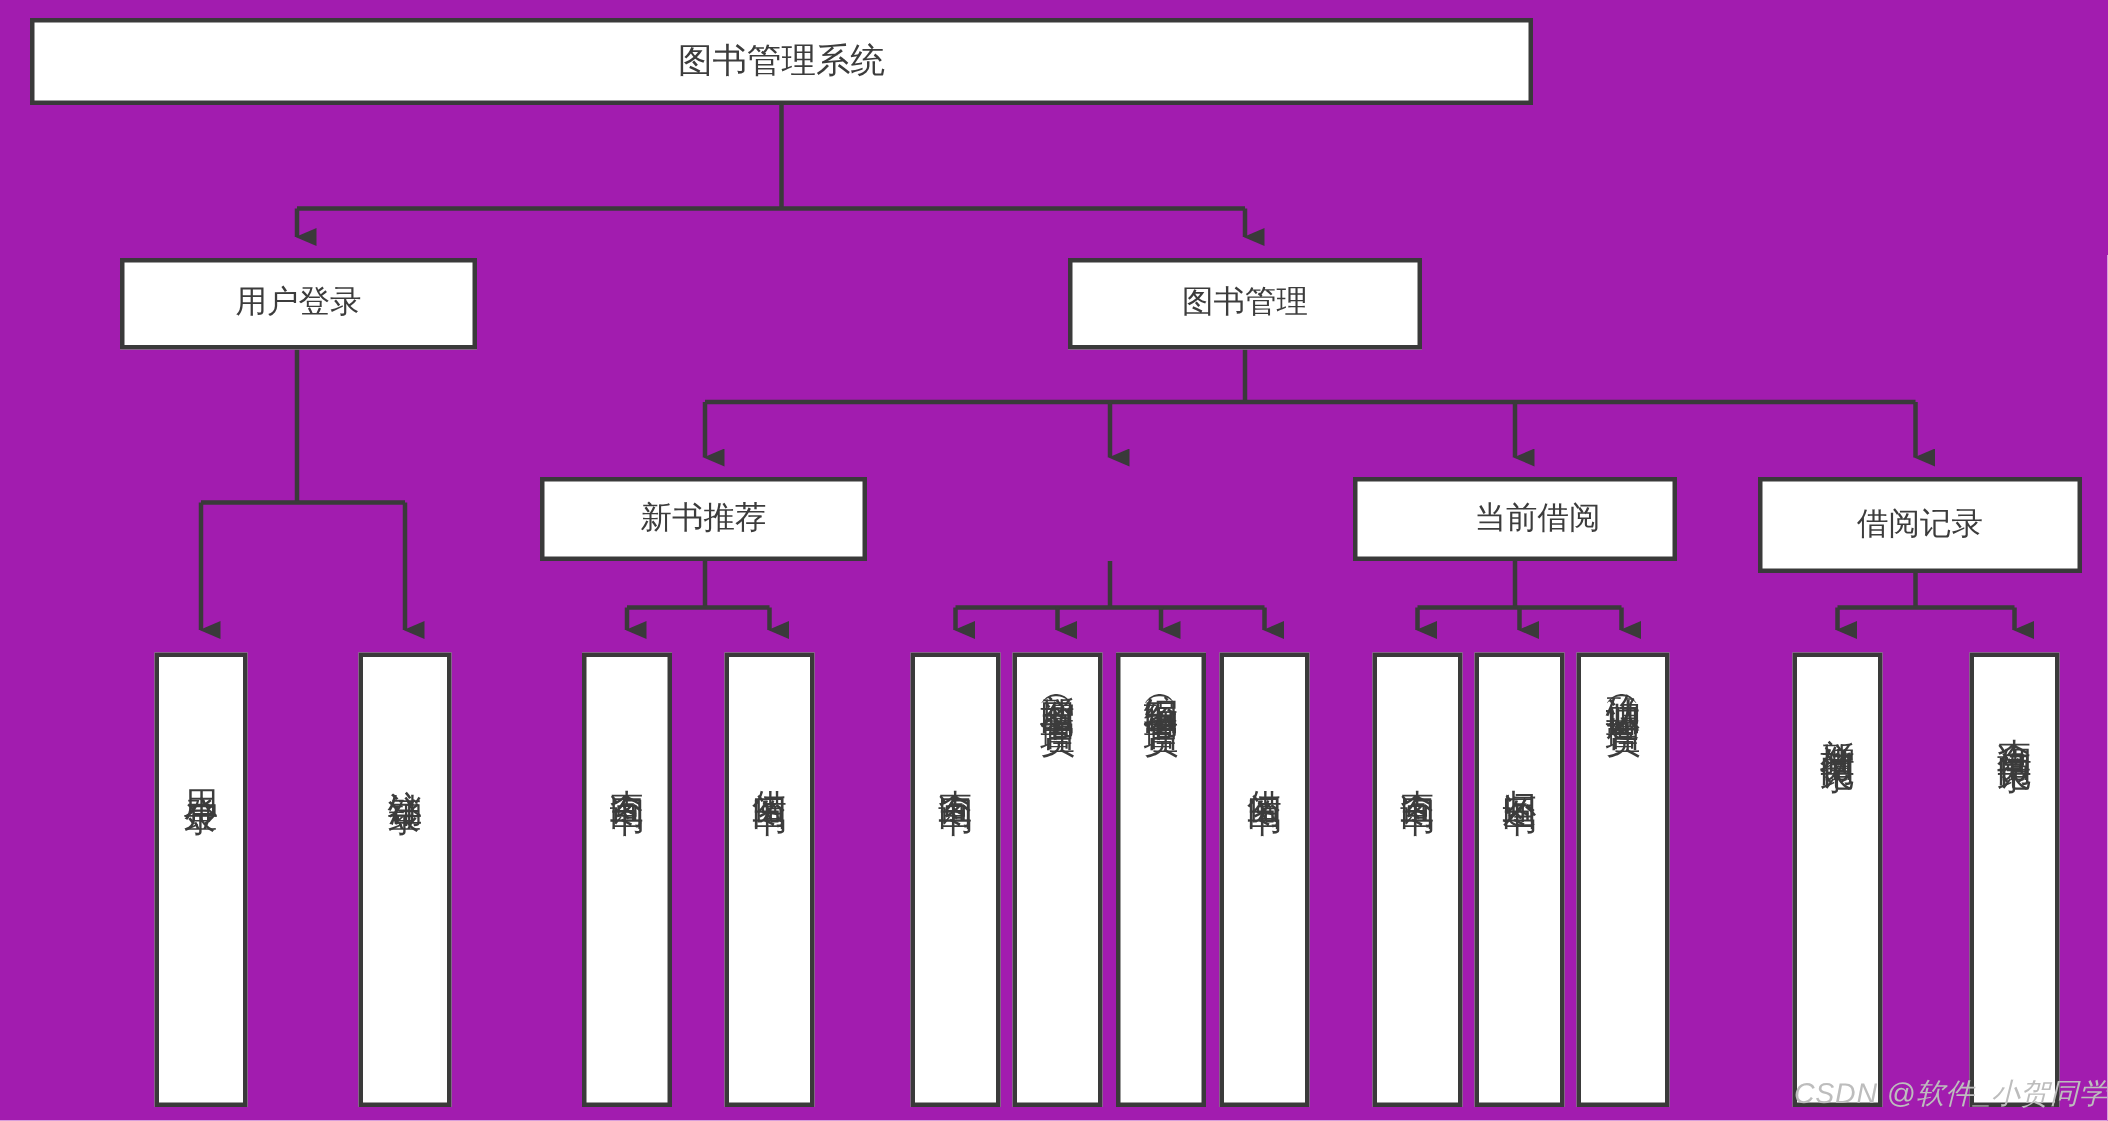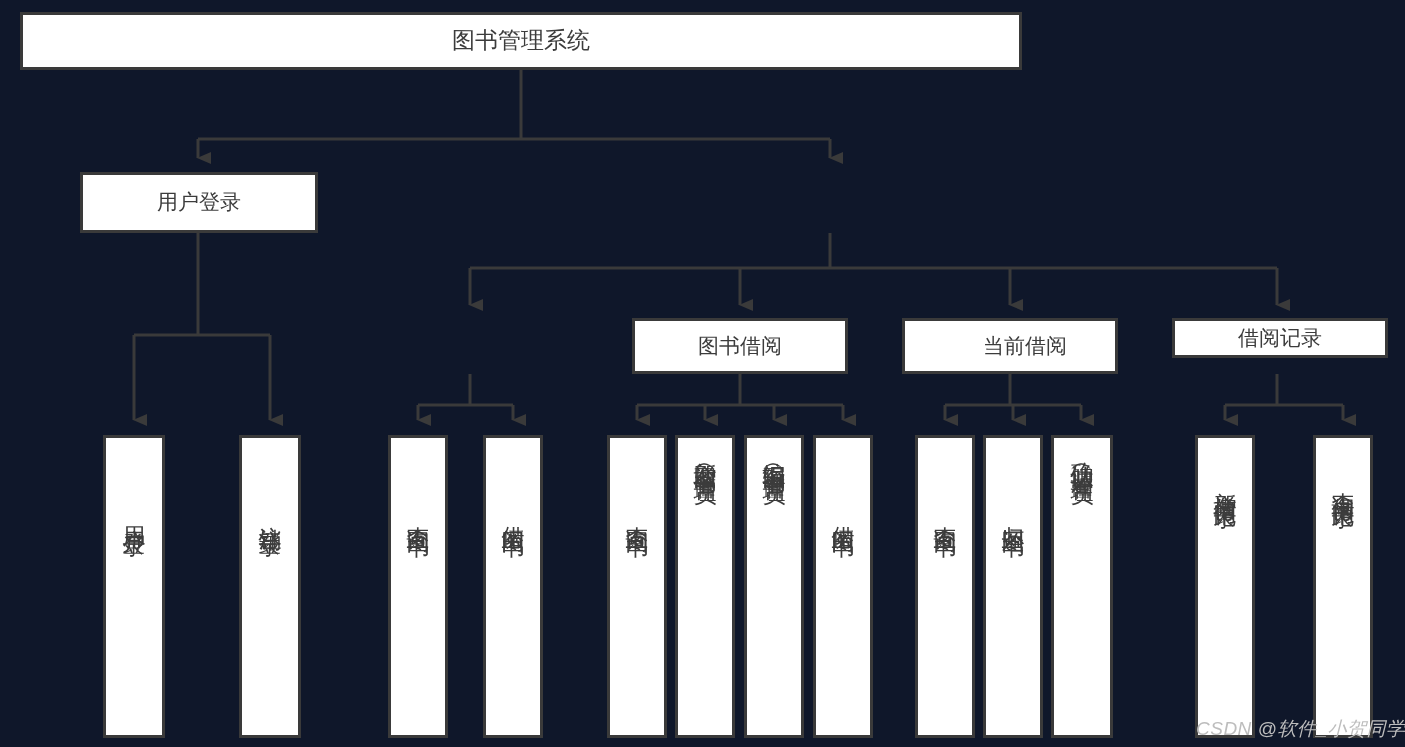--- a/index.html
+++ b/index.html
@@ -4,21 +4,21 @@
 <style>
   html, body {
     margin: 0;
     padding: 0;
     background: #ffffff;
   }
   #page {
     position: relative;
     width: 1405px;
     height: 747px;
-    background: #0f172a;
+    background: #a21caf;
     font-family: "Liberation Sans", "DejaVu Sans", sans-serif;
     overflow: hidden;
   }
   #diagram-svg {
     position: absolute;
     left: 0;
     top: 0;
     width: 1405px;
     height: 747px;
   }
@@ -124,31 +124,34 @@
   </svg>
 
   <div class="node horizontal" id="root-node" style="left:20px; top:12px; width:1002px; height:58px;">
     <span class="node-label">图书管理系统</span>
   </div>
 
   <div class="node horizontal" style="left:80px; top:172px; width:238px; height:61px;">
     <span class="node-label">用户登录</span>
   </div>
 
-
-
-  <div class="node horizontal" style="left:632px; top:318px; width:216px; height:56px;">
-    <span class="node-label">图书借阅</span>
-  </div>
+  <div class="node horizontal" style="left:712px; top:172px; width:236px; height:61px;">
+    <span class="node-label">图书管理</span>
+  </div>
+
+  <div class="node horizontal" style="left:360px; top:318px; width:218px; height:56px;">
+    <span class="node-label">新书推荐</span>
+  </div>
+
 
   <div class="node horizontal" style="left:902px; top:318px; width:216px; height:56px;padding-left:30px;">
     <span class="node-label">当前借阅</span>
   </div>
 
-  <div class="node horizontal" style="left:1172px; top:318px; width:216px; height:40px;">
+  <div class="node horizontal" style="left:1172px; top:318px; width:216px; height:64px;">
     <span class="node-label">借阅记录</span>
   </div>
 
   <div class="node vertical" style="left:103px; top:435px; width:62px; height:303px; padding-top:70px;">
     <span class="node-label">用户登录</span>
   </div>
 
   <div class="node vertical" style="left:239px; top:435px; width:62px; height:303px; padding-top:70px;">
     <span class="node-label">注销登录</span>
   </div>

